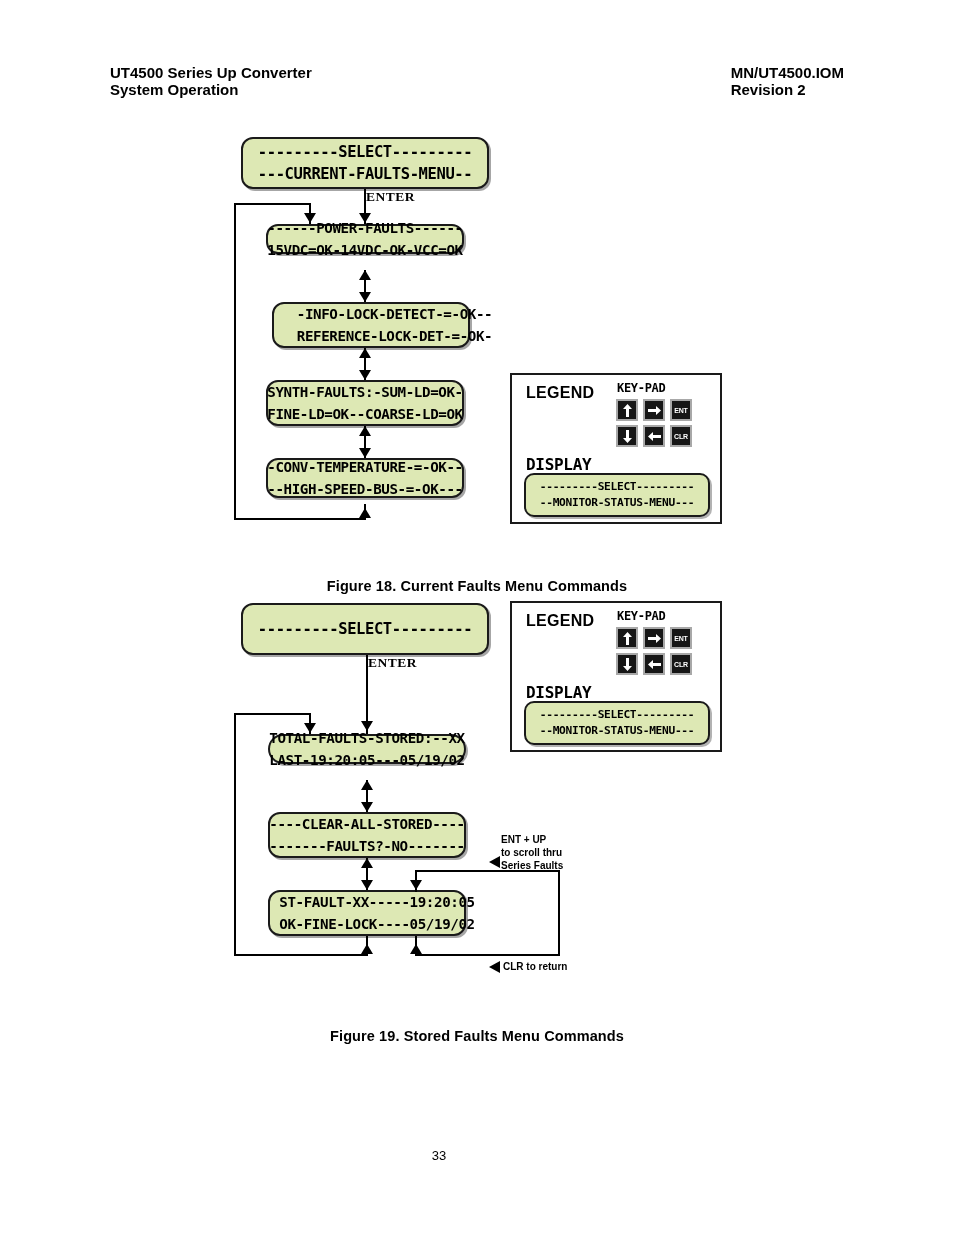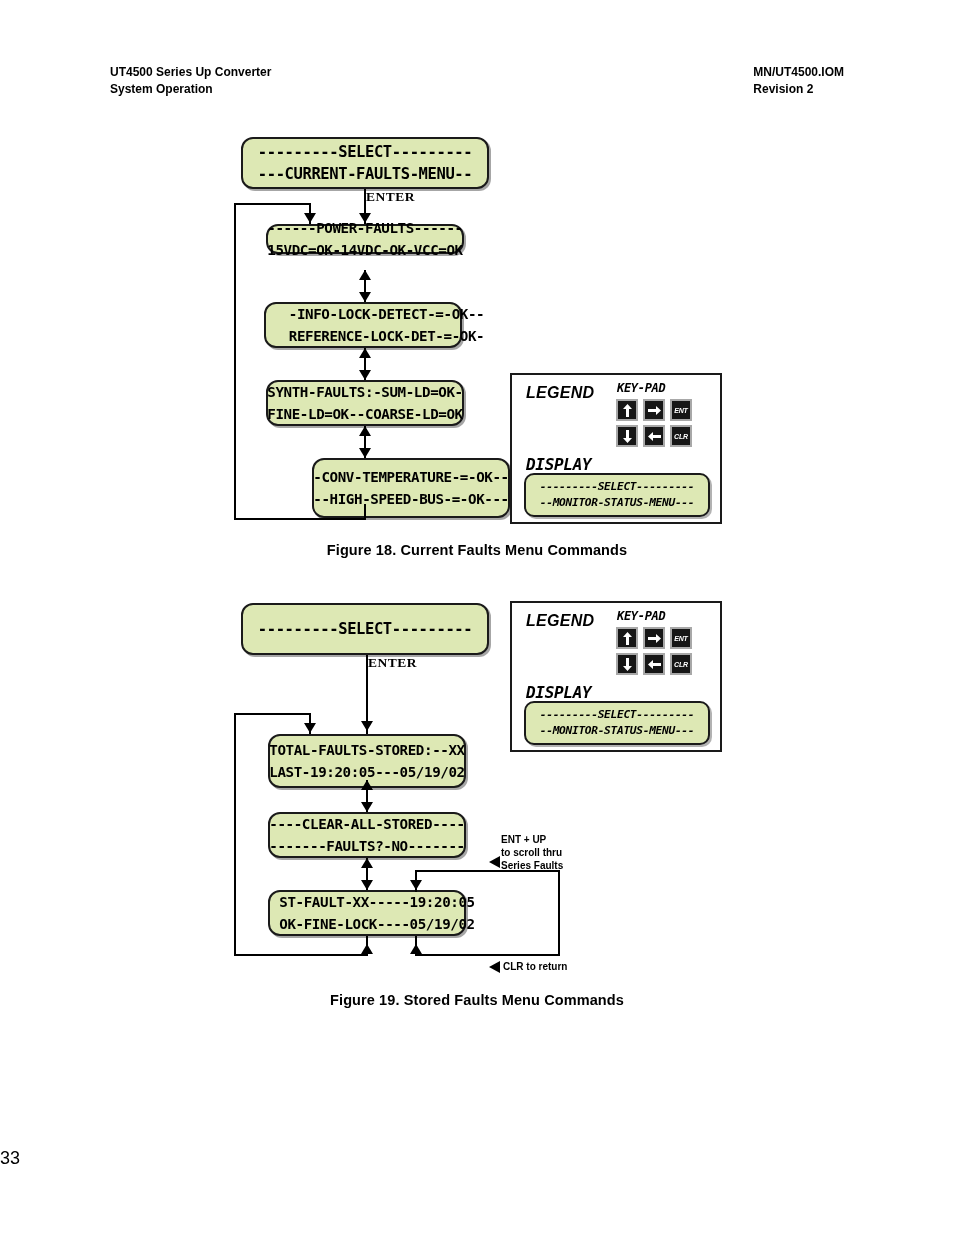--- a/index.html
+++ b/index.html
@@ -17,46 +17,47 @@
   }
 
   
   .page-header {
     position: absolute;
     left: 110px;
     top: 64px;
     width: 734px;
     display: flex;
     justify-content: space-between;
-    font-size: 12px;
+    font-size: 15px;
     font-weight: bold;
     line-height: 17px;
   }
   .page-header .hdr-left  { text-align: left; }
   .page-header .hdr-right { text-align: left; }
 
   
   .fig-caption {
     position: absolute;
     width: 954px;
     left: 0;
     text-align: center;
     font-size: 14.5px;
     font-weight: bold;
     letter-spacing: 0.1px;
+    margin-top: 36px;
   }
 
   
   .page-number {
     position: absolute;
     left: 0;
     top: 1148px;
     width: 878px;
-    text-align: left;
-    font-size: 18px;
+    text-align: center;
+    font-size: 13px;
   }
 
   
   .lcd {
     position: absolute;
     background: #dde8b4;
     border: 2px solid #1a1a1a;
     border-radius: 12px;
     box-sizing: border-box;
     font-family: "DejaVu Sans Mono", monospace;
@@ -123,21 +124,20 @@
     line-height: 13px;
     white-space: nowrap;
   }
 
   
   .legend {
     position: absolute;
     background: #ffffff;
     border: 2px solid #1a1a1a;
     box-sizing: border-box;
-    font-style: italic;
   }
   .legend-title {
     position: absolute;
     left: 14px;
     top: 9px;
     font-size: 16px;
     font-weight: bold;
     letter-spacing: 0.3px;
   }
   .keypad-title {
@@ -238,39 +238,39 @@
 
 <div class="lcd lcd-small" style="left:266px; top:224px; width:198px; height:30px;">
   <span class="lcd-line">------POWER-FAULTS------</span>
   <span class="lcd-line">15VDC=OK-14VDC-OK-VCC=OK</span>
 </div>
 
 <div class="vline" style="left:364px; top:270px; height:32px;"></div>
 <div class="arrow-up" style="left:359px; top:270px;"></div>
 <div class="arrow-down" style="left:359px; top:292px;"></div>
 
-<div class="lcd lcd-small" style="left:264px; top:302px; width:198px; height:46px;padding-left:47px;">
+<div class="lcd lcd-small" style="left:272px; top:302px; width:198px; height:46px;padding-left:47px;">
   <span class="lcd-line">-INFO-LOCK-DETECT-=-OK--</span>
   <span class="lcd-line">REFERENCE-LOCK-DET-=-OK-</span>
 </div>
 
 <div class="vline" style="left:364px; top:348px; height:32px;"></div>
 <div class="arrow-up" style="left:359px; top:348px;"></div>
 <div class="arrow-down" style="left:359px; top:370px;"></div>
 
 <div class="lcd lcd-small" style="left:266px; top:380px; width:198px; height:46px;">
   <span class="lcd-line">SYNTH-FAULTS:-SUM-LD=OK-</span>
   <span class="lcd-line">FINE-LD=OK--COARSE-LD=OK</span>
 </div>
 
 <div class="vline" style="left:364px; top:426px; height:32px;"></div>
 <div class="arrow-up" style="left:359px; top:426px;"></div>
 <div class="arrow-down" style="left:359px; top:448px;"></div>
 
-<div class="lcd lcd-small" style="left:266px; top:458px; width:198px; height:60px;margin-left:46px;">
+<div class="lcd lcd-small" style="left:266px; top:458px; width:198px; height:40px;">
   <span class="lcd-line">-CONV-TEMPERATURE-=-OK--</span>
   <span class="lcd-line">--HIGH-SPEED-BUS-=-OK---</span>
 </div>
 <div class="vline" style="left:364px; top:504px; height:16px;"></div>
 
 <div class="legend" style="left:510px; top:373px; width:212px; height:151px;">
   <div class="legend-title">LEGEND</div>
   <div class="keypad-title">KEY-PAD</div>
   <div class="display-title">DISPLAY</div>
   <div class="keypad">
@@ -325,21 +325,21 @@
 <div class="vline" style="left:366px; top:655px; height:87px;"></div>
 <div class="arrow-down" style="left:361px; top:721px;"></div>
 
 <div class="hline" style="left:234px; top:713px; width:77px;"></div>
 <div class="vline" style="left:234px; top:713px; height:243px;"></div>
 <div class="hline" style="left:234px; top:954px; width:134px;"></div>
 <div class="vline" style="left:309px; top:713px; height:22px;"></div>
 <div class="arrow-down" style="left:304px; top:723px;"></div>
 <div class="arrow-up" style="left:361px; top:944px;"></div>
 
-<div class="lcd lcd-small" style="left:268px; top:734px; width:198px; height:54px;">
+<div class="lcd lcd-small" style="left:268px; top:734px; width:198px; height:30px;border-radius:17px;">
   <span class="lcd-line">TOTAL-FAULTS-STORED:--XX</span>
   <span class="lcd-line">LAST-19:20:05---05/19/02</span>
 </div>
 
 <div class="vline" style="left:366px; top:780px; height:32px;"></div>
 <div class="arrow-up" style="left:361px; top:780px;"></div>
 <div class="arrow-down" style="left:361px; top:802px;"></div>
 
 <div class="lcd lcd-small" style="left:268px; top:812px; width:198px; height:46px;">
   <span class="lcd-line">----CLEAR-ALL-STORED----</span>

